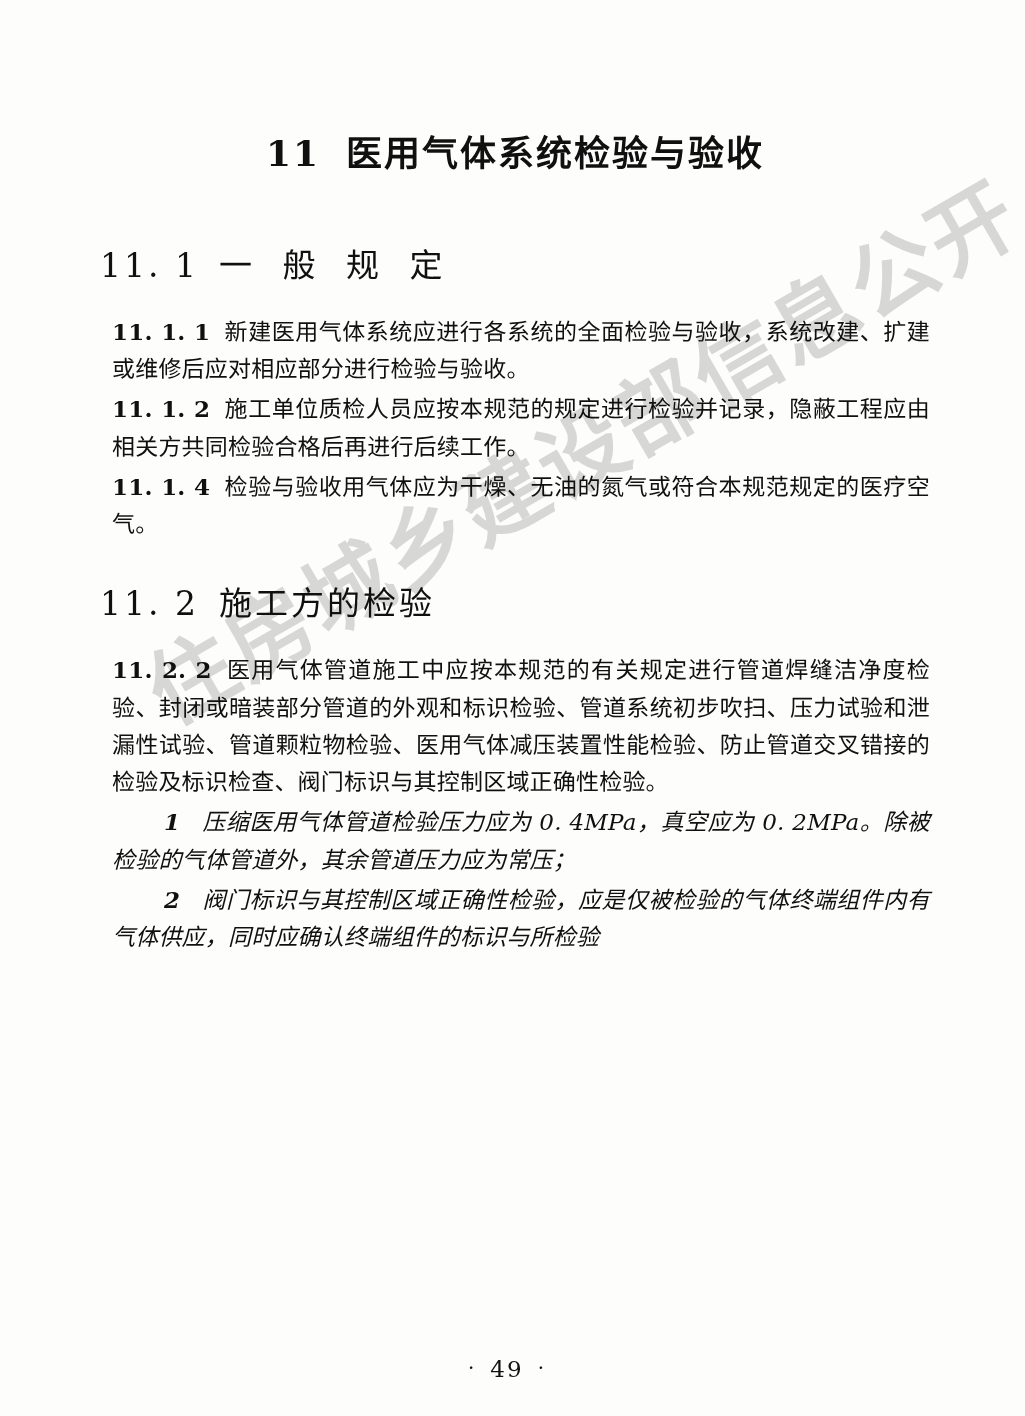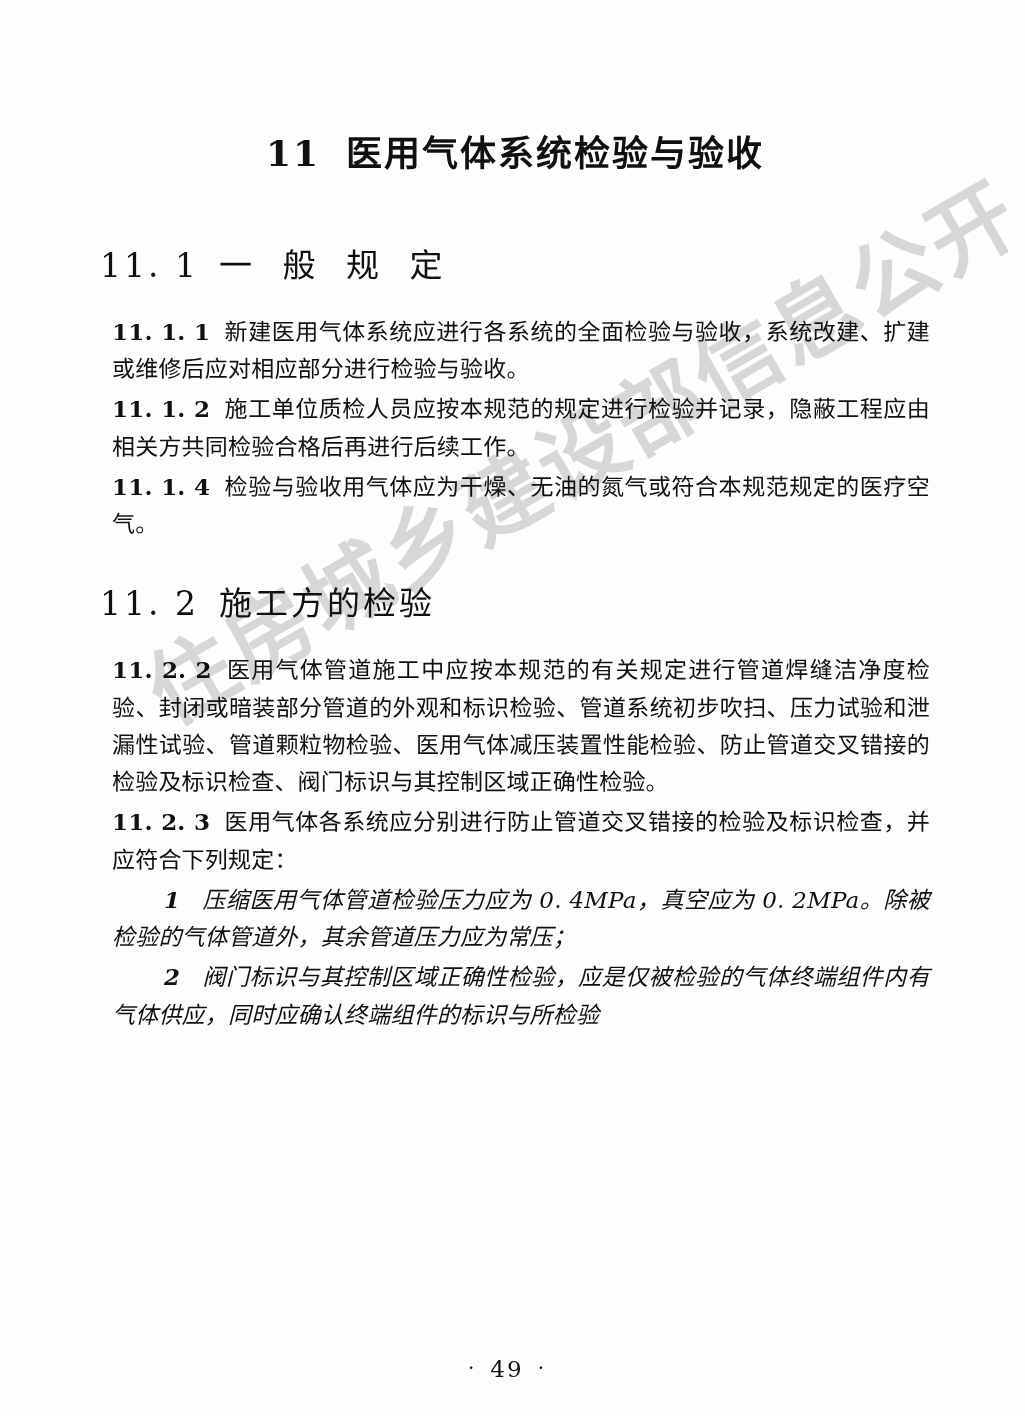--- a/index.html
+++ b/index.html
@@ -152,23 +152,20 @@
       <span class="label">11. 1. 4</span><span>检验与验收用气体应为干燥、无油的氮气或符合本规范规定的医疗空气。</span>
     </p>
 
     <h2 class="section-title">
       <span class="num">11. 2</span><span>施工方的检验</span>
     </h2>
 
     <p class="para">
       <span class="label">11. 2. 2</span><span>医用气体管道施工中应按本规范的有关规定进行管道焊缝洁净度检验、封闭或暗装部分管道的外观和标识检验、管道系统初步吹扫、压力试验和泄漏性试验、管道颗粒物检验、医用气体减压装置性能检验、防止管道交叉错接的检验及标识检查、阀门标识与其控制区域正确性检验。</span>
     </p>
-    <p class="para">
-      <span class="label">11. 2. 3</span><span>医用气体各系统应分别进行防止管道交叉错接的检验及标识检查，并应符合下列规定：</span>
-    </p>
 
     <p class="para item">
       <span class="inum">1</span><span>压缩医用气体管道检验压力应为 0. 4MPa，真空应为 0. 2MPa。除被检验的气体管道外，其余管道压力应为常压；</span>
     </p>
     <p class="para item">
       <span class="inum">2</span><span>阀门标识与其控制区域正确性检验，应是仅被检验的气体终端组件内有气体供应，同时应确认终端组件的标识与所检验</span>
     </p>
 
   </div>
 

